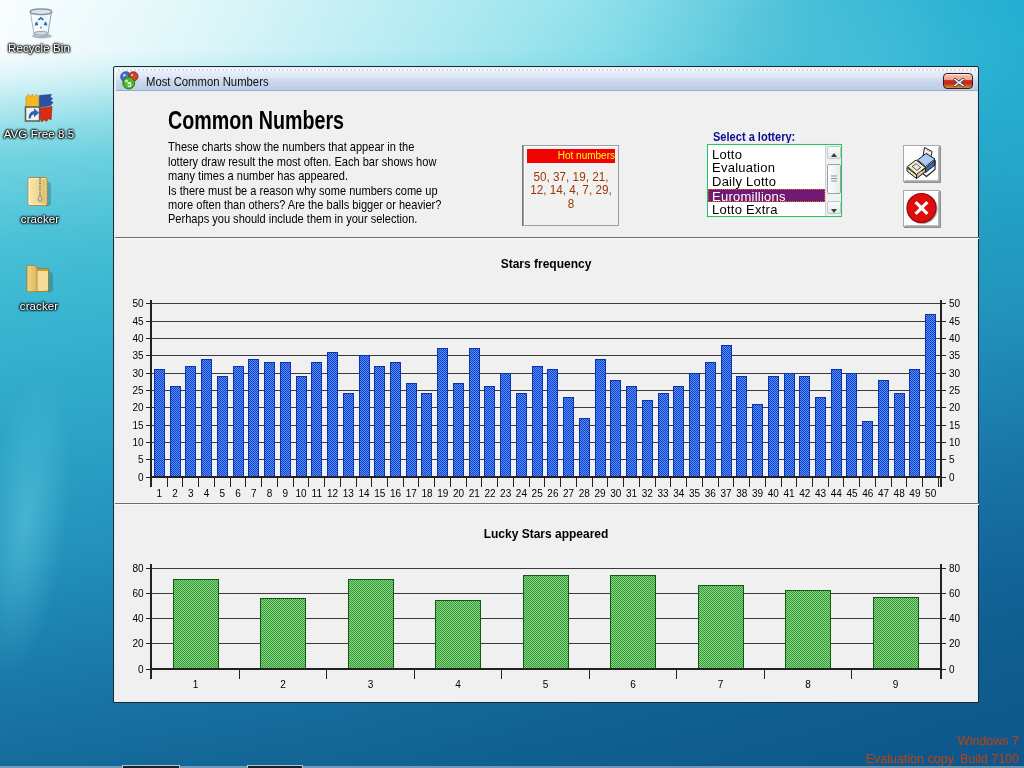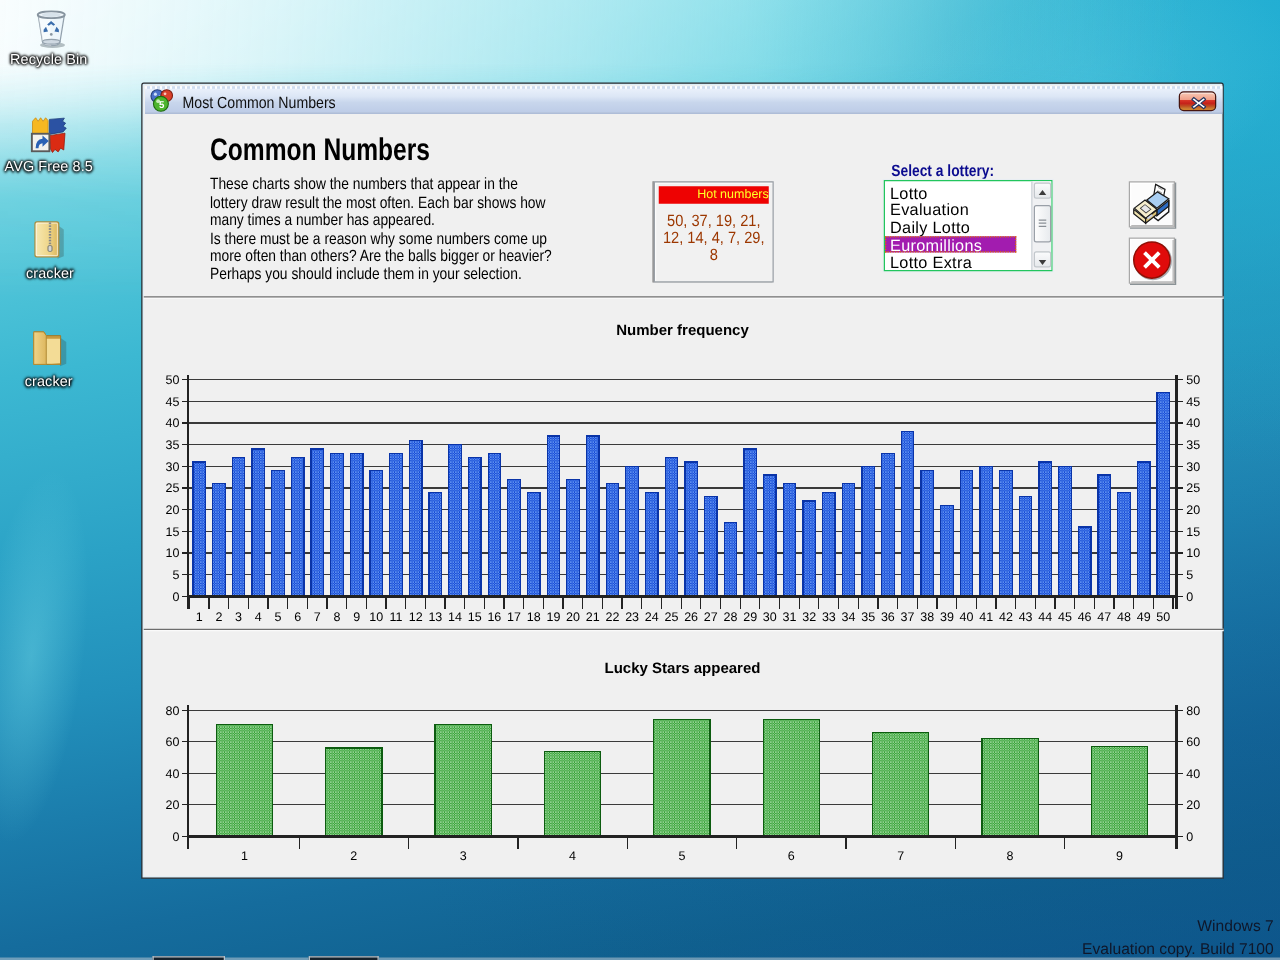--- a/index.html
+++ b/index.html
@@ -42,34 +42,34 @@
  border:1px solid #9aa0a6;box-shadow:inset 1px 1px 0 #fbfbfb, -1px 0 0 #777}
 #hotbar{position:absolute;left:3px;top:3px;width:88px;height:14px;background:#ee0202;
  color:#ffff26;font-size:10px;text-align:right;line-height:14px}
 #hotnums{position:absolute;left:0;top:23.5px;width:100%;text-align:center;font-size:13px;
  line-height:13.7px;color:#9c3700;transform:scaleX(.9);transform-origin:50% 0}
 #sellab{position:absolute;left:598.5px;top:62px;font-size:13px;font-weight:bold;color:#0b0b8f;transform:scaleX(.85);transform-origin:0 0;white-space:nowrap}
 #listbox{position:absolute;left:593px;top:77px;width:135px;height:73px;background:#fff;
  border:1px solid #22c55e;box-shadow:0 0 0 1px #e9edf2}
 .li{position:absolute;left:1px;width:116px;height:13.4px;font-size:13px;line-height:13.4px;
  padding-left:3px;color:#000;white-space:nowrap;letter-spacing:.25px}
-#lisel{background:#a21caf;color:#fff;border:1px dotted #e06e00;width:105px;left:0}
+#lisel{background:#701a75;color:#fff;border:1px dotted #e06e00;width:117px;left:0}
 #sbar{position:absolute;right:0;top:0;width:16px;height:71px;background:#f0f1f3;border-left:1px solid #cdd2d7}
 .sbtn{position:absolute;left:1px;width:14px;height:13px;background:linear-gradient(#fafbfc,#e6e9ec);border:1px solid #c2c7cc;border-radius:2px}
 #sthumb{position:absolute;left:1px;top:19px;width:14px;height:30px;background:linear-gradient(90deg,#fdfdfd,#e8ebee);border:1px solid #9aa0a8;border-radius:2px}
 
 .sqbtn{position:absolute;left:789px;width:37px;height:37px;background:#fcfcfc;
  border:1px solid #a8a8a8;box-shadow:inset 1px 1px 0 #fff,inset -1px -1px 0 #b8b8b8,1px 1px 0 #8a9296}
 
 .sep{position:absolute;left:1px;width:864px;height:2px;border-top:1px solid #6d6d6d;background:#fafafa}
 .ctitle{position:absolute;width:864px;text-align:center;font-size:12px;font-weight:bold;color:#000}
 #chartsvg{position:absolute;left:0;top:0}
 .ax{font-family:"Liberation Sans",sans-serif;font-size:10px;fill:#000}
 
-#evals{position:absolute;right:5px;top:732px;text-align:right;color:#0f172a;font-size:12.5px;line-height:18px}
+#evals{position:absolute;right:5px;top:732px;text-align:right;color:#c2410c;font-size:12.5px;line-height:18px}
 #taskhint{position:absolute;left:0;top:766px;width:1024px;height:2px;background:rgba(185,200,212,.55)}
 .twin{position:absolute;top:765px;height:3px;background:#16222c;border:1px solid #b9c4cc;border-bottom:none}
 </style></head>
 <body>
 <div class="streak" id="bgtop"></div>
 <div class="streak" id="st1"></div>
 <div class="streak" id="st2"></div>
 
 <svg style="position:absolute;left:26px;top:6px" width="30" height="33" viewBox="0 0 30 33">
  <ellipse cx="16" cy="30" rx="10" ry="2.4" fill="rgba(30,50,60,.30)"></ellipse>
@@ -197,21 +197,21 @@
   <svg width="35" height="35" viewBox="0 0 35 35">
    <circle cx="18.3" cy="17.8" r="14.5" fill="none" stroke="#a8adb2" stroke-width="1.6"></circle>
    <circle cx="17.5" cy="17" r="14.5" fill="#e00b0b"></circle>
    <circle cx="17.5" cy="17" r="14.5" fill="none" stroke="#8f0f05" stroke-width="1.2"></circle>
    <path d="M10.5 12.2 L12.7 10 17.5 14.8 22.3 10 24.5 12.2 19.7 17 24.5 21.8 22.3 24 17.5 19.2 12.7 24 10.5 21.8 15.3 17z" fill="#fff"></path>
   </svg>
  </div>
 
  <div class="sep" style="top:169.5px"></div>
  <div class="sep" style="top:436px"></div>
- <div class="ctitle" style="top:189.5px">Number frequency</div>
+ <div class="ctitle" style="top:189.5px">Stars frequency</div>
  <div class="ctitle" style="top:460px">Lucky Stars appeared</div>
 
  <svg id="chartsvg" width="864" height="635" shape-rendering="crispEdges">
   <defs>
    <pattern id="bh" width="2" height="2" patternUnits="userSpaceOnUse">
     <rect width="2" height="2" fill="#0b42d4"></rect>
     <rect x="0" y="0" width="1" height="1" fill="#5e8eee"></rect>
     <rect x="1" y="1" width="1" height="1" fill="#5e8eee"></rect>
    </pattern>
    <pattern id="gh" width="2" height="2" patternUnits="userSpaceOnUse">

